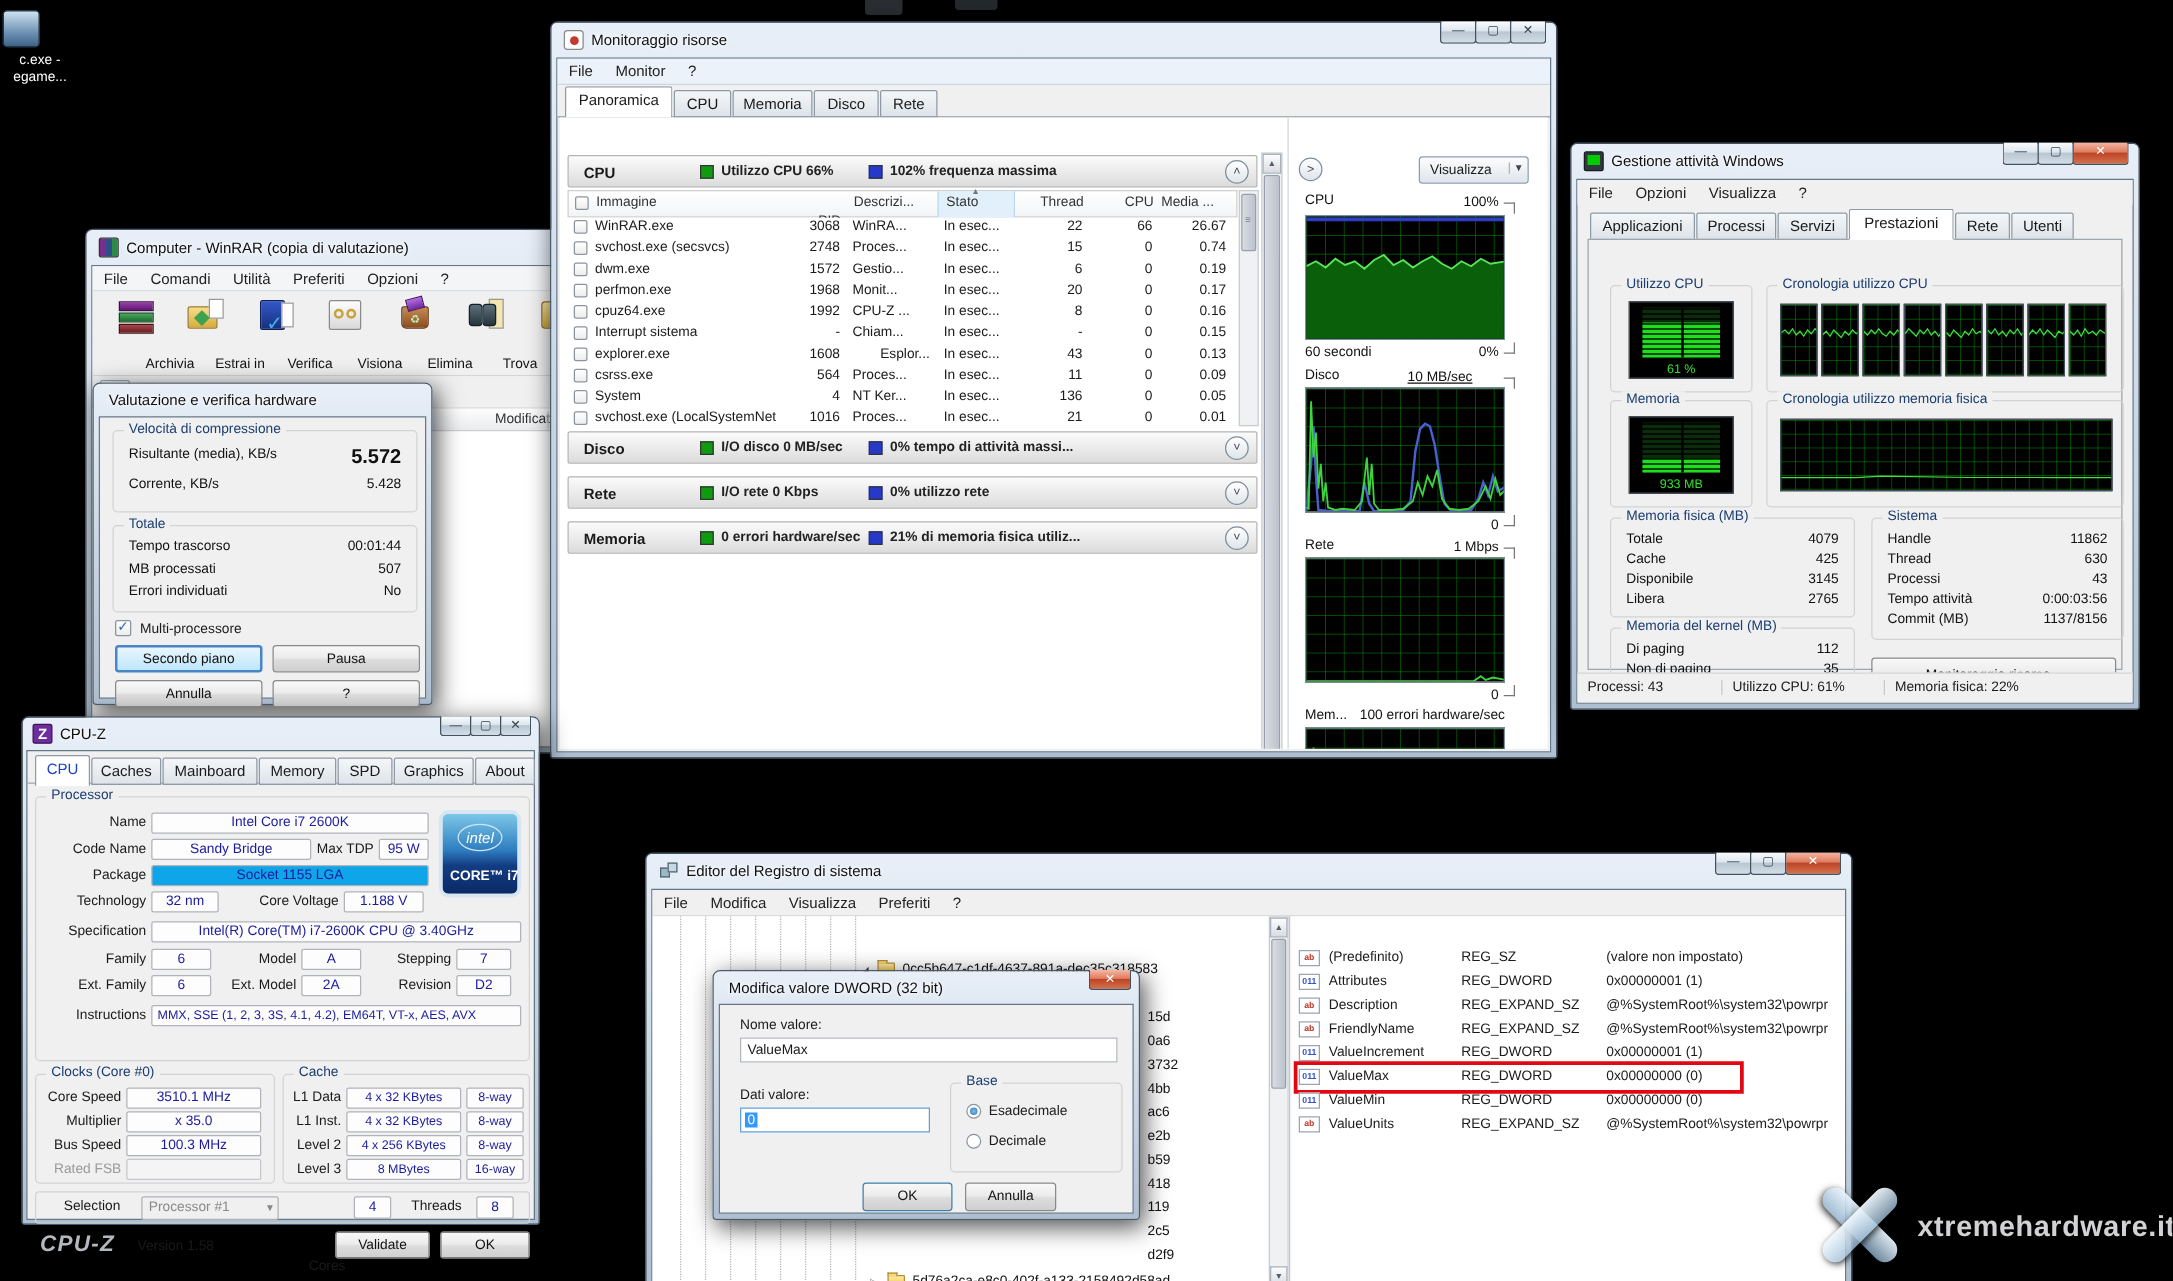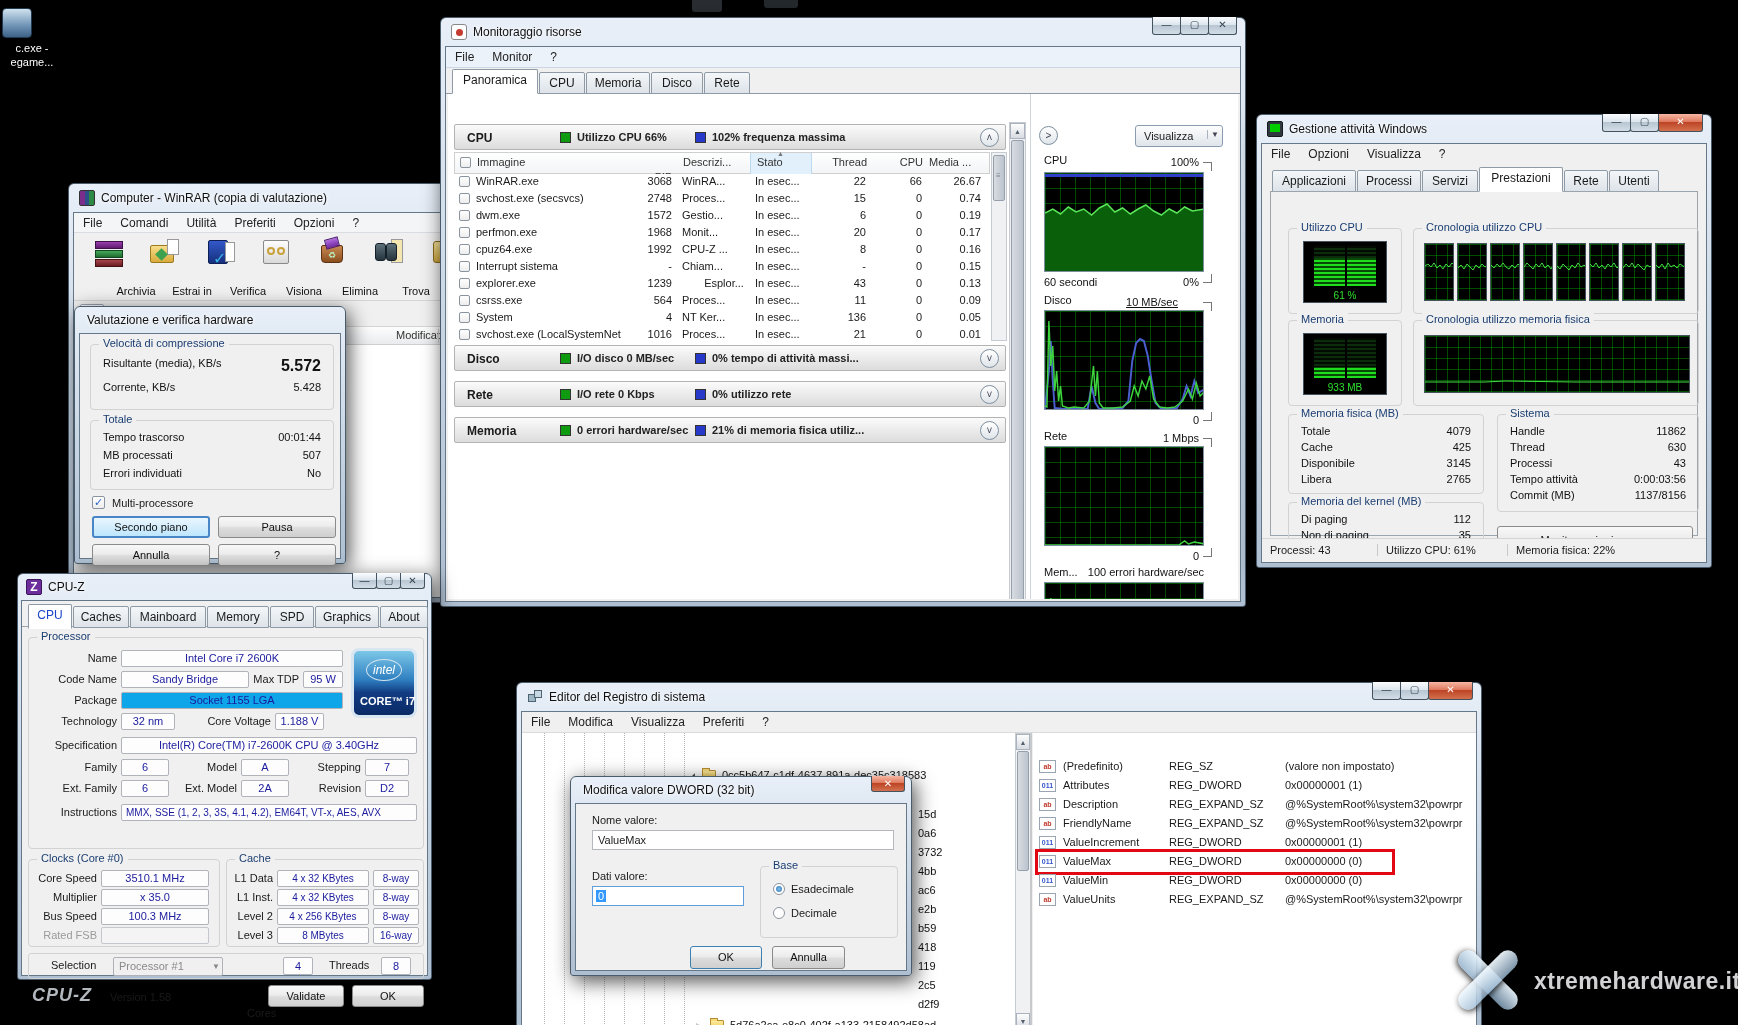--- a/index.html
+++ b/index.html
@@ -327,21 +327,21 @@
               <span class="rc num" style="left:190px;width:28px;">-</span>
               <span class="rc" style="left:228px;width:64px;">Chiam...</span>
               <span class="rc" style="left:301px;width:56px;">In esec...</span>
               <span class="rc num" style="left:360px;width:52px;">-</span>
               <span class="rc num" style="left:414px;width:54px;">0</span>
               <span class="rc num" style="left:470px;width:57px;">0.15</span>
           </div>
           <div class="rm-row" style="left:0;top:102px;width:536px;">
             <span class="cbx" style="left:5px;top:2px;width:11px;height:11px;"></span>
             <span class="rc" style="left:22px;width:164px;">explorer.exe</span>
-              <span class="rc num" style="left:190px;width:28px;">1239</span>
+              <span class="rc num" style="left:190px;width:28px;">1608</span>
               <span class="rc" style="left:238px;width:64px;text-align:center;">Esplor...</span>
               <span class="rc" style="left:301px;width:56px;">In esec...</span>
               <span class="rc num" style="left:360px;width:52px;">43</span>
               <span class="rc num" style="left:414px;width:54px;">0</span>
               <span class="rc num" style="left:470px;width:57px;">0.13</span>
           </div>
           <div class="rm-row" style="left:0;top:119px;width:536px;">
             <span class="cbx" style="left:5px;top:2px;width:11px;height:11px;"></span>
             <span class="rc" style="left:22px;width:164px;">csrss.exe</span>
               <span class="rc num" style="left:190px;width:28px;">564</span>
@@ -645,21 +645,21 @@
         </div>
         <span class="abs" style="left:8px;top:35px;width:80px;text-align:right;">Code Name</span>
         <div class="abs" style="left:92px;top:33px;width:128px;height:17px;background:#fdfdfd;border:1px solid #b0b3b9;color:#1b1b9e;text-align:center;line-height:15px;border-radius:2px;">Sandy Bridge</div>
         <span class="abs" style="left:224px;top:35px;width:46px;text-align:right;">Max TDP</span>
         <div class="abs" style="left:274px;top:33px;width:40px;height:17px;background:#fdfdfd;border:1px solid #b0b3b9;color:#1b1b9e;text-align:center;line-height:15px;border-radius:2px;">95 W</div>
         <span class="abs" style="left:8px;top:56px;width:80px;text-align:right;">Package</span>
         <div class="abs" style="left:92px;top:54px;width:222px;height:17px;background:#0ea5e9;border:1px solid #b0b3b9;color:#1b1b9e;text-align:center;line-height:15px;border-radius:2px;">Socket 1155 LGA</div>
         <span class="abs" style="left:8px;top:77px;width:80px;text-align:right;">Technology</span>
         <div class="abs" style="left:92px;top:75px;width:54px;height:17px;background:#fdfdfd;border:1px solid #b0b3b9;color:#1b1b9e;text-align:center;line-height:15px;border-radius:2px;">32 nm</div>
         <span class="abs" style="left:160px;top:77px;width:82px;text-align:right;">Core Voltage</span>
-        <div class="abs" style="left:246px;top:75px;width:49px;height:17px;background:#fdfdfd;border:1px solid #b0b3b9;color:#1b1b9e;text-align:center;line-height:15px;border-radius:2px;">1.188 V</div>
+        <div class="abs" style="left:246px;top:75px;width:64px;height:17px;background:#fdfdfd;border:1px solid #b0b3b9;color:#1b1b9e;text-align:center;line-height:15px;border-radius:2px;">1.188 V</div>
         <span class="abs" style="left:8px;top:101px;width:80px;text-align:right;">Specification</span>
         <div class="abs" style="left:92px;top:99px;width:296px;height:17px;background:#fdfdfd;border:1px solid #b0b3b9;color:#1b1b9e;text-align:center;line-height:15px;border-radius:2px;">Intel(R) Core(TM) i7-2600K CPU @ 3.40GHz</div>
         <span class="abs" style="left:8px;top:123px;width:80px;text-align:right;">Family</span>
         <div class="abs" style="left:92px;top:121px;width:48px;height:17px;background:#fdfdfd;border:1px solid #b0b3b9;color:#1b1b9e;text-align:center;line-height:15px;border-radius:2px;">6</div>
         <span class="abs" style="left:162px;top:123px;width:46px;text-align:right;">Model</span>
         <div class="abs" style="left:212px;top:121px;width:48px;height:17px;background:#fdfdfd;border:1px solid #b0b3b9;color:#1b1b9e;text-align:center;line-height:15px;border-radius:2px;">A</div>
         <span class="abs" style="left:276px;top:123px;width:56px;text-align:right;">Stepping</span>
         <div class="abs" style="left:336px;top:121px;width:44px;height:17px;background:#fdfdfd;border:1px solid #b0b3b9;color:#1b1b9e;text-align:center;line-height:15px;border-radius:2px;">7</div>
         <span class="abs" style="left:8px;top:144px;width:80px;text-align:right;">Ext. Family</span>
         <div class="abs" style="left:92px;top:142px;width:48px;height:17px;background:#fdfdfd;border:1px solid #b0b3b9;color:#1b1b9e;text-align:center;line-height:15px;border-radius:2px;">6</div>

